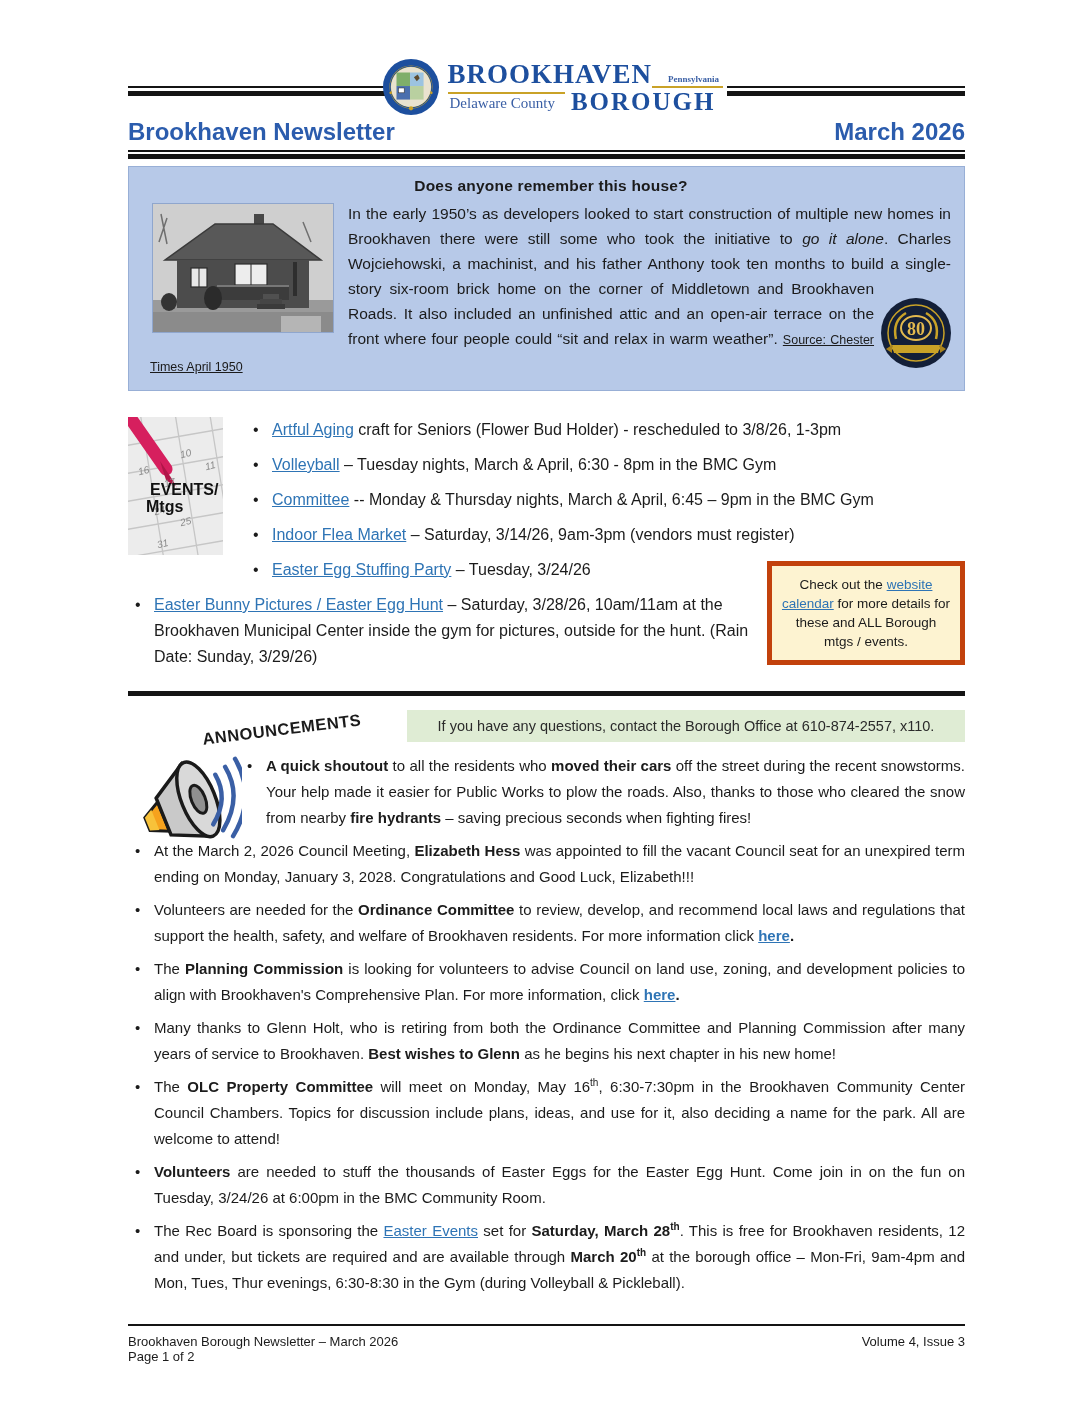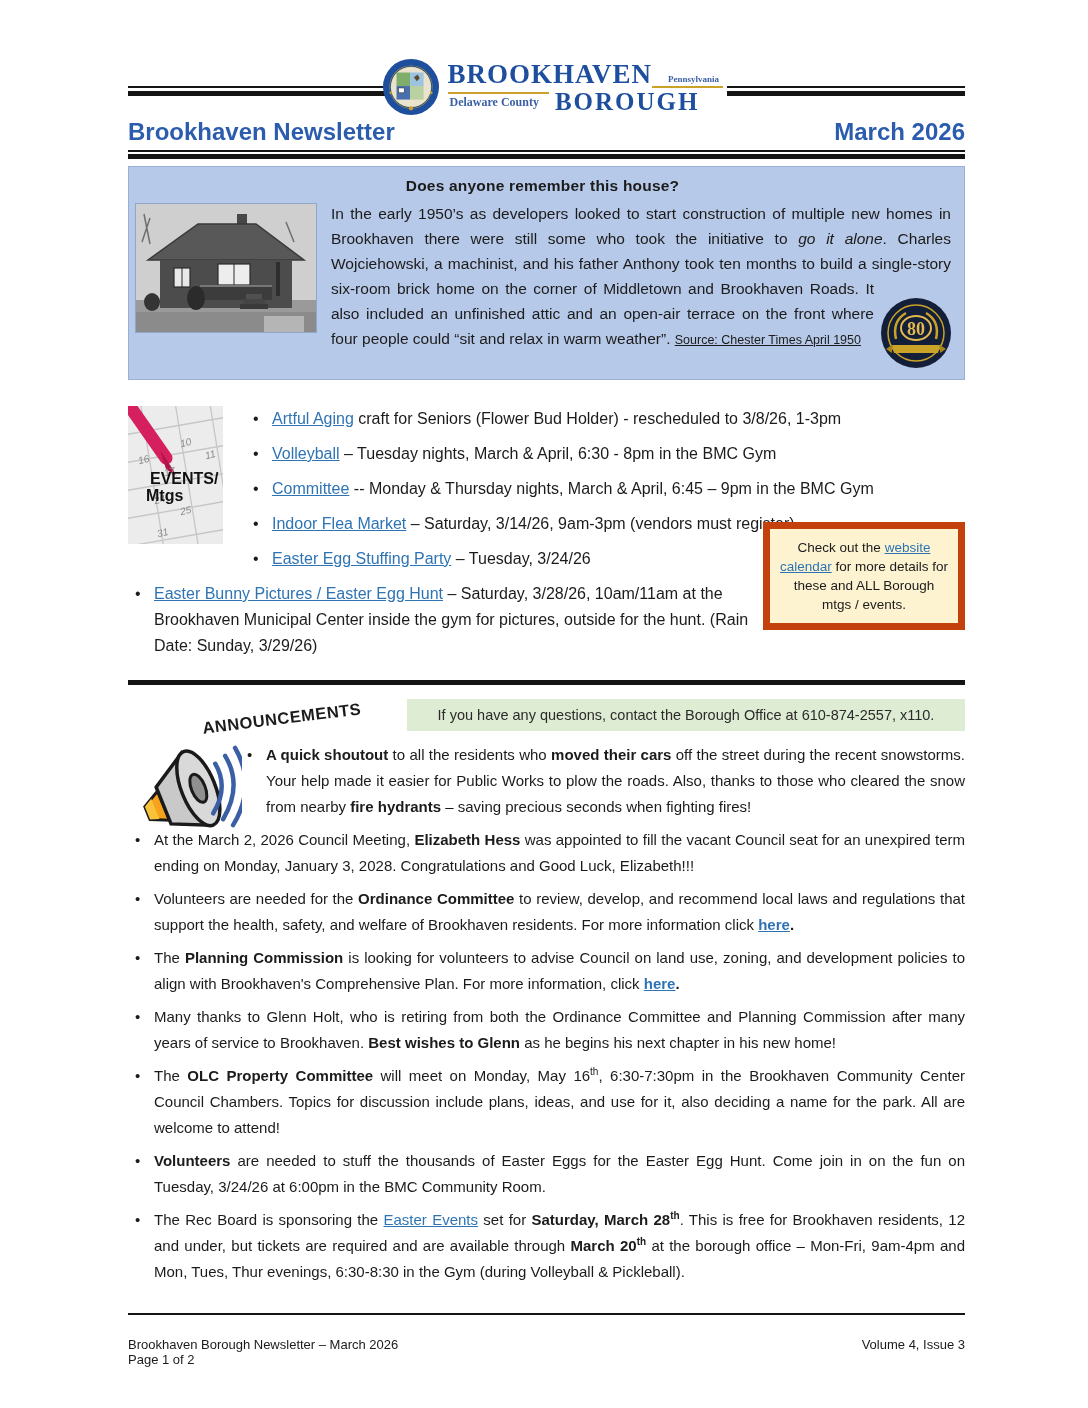--- a/index.html
+++ b/index.html
@@ -17,30 +17,30 @@
   .header{position:relative;height:88px;}
   .hdr-line-left{left:0;top:28px;width:270px;}
   .hdr-line-right{right:0;top:28px;width:238px;}
   .logo{position:absolute;left:50%;transform:translateX(-50%);top:0;display:flex;align-items:center;gap:8px;width:330px;}
   .seal{width:58px;height:58px;flex:0 0 auto;}
   .wordmark{font-family:"Liberation Serif", serif;color:#1d4f9e;line-height:1;position:relative;}
   .wm-row1{display:flex;align-items:flex-end;}
   .wm-name1{font-size:27px;font-weight:700;letter-spacing:1px;}
   .wm-state{font-size:9px;font-weight:700;color:#3a5fa5;border-bottom:2px solid #c9a227;padding:0 4px 2px 16px;}
   .wm-row2{display:flex;align-items:flex-start;gap:6px;margin-top:1px;}
-  .wm-county{font-size:12px;font-weight:700;color:#3a5fa5;border-top:2px solid #c9a227;padding:2px 10px 0 2px;margin-top:3px;}
+  .wm-county{font-size:15px;font-weight:400;color:#3a5fa5;border-top:2px solid #c9a227;padding:2px 10px 0 2px;margin-top:3px;}
   .wm-name2{font-size:25px;font-weight:700;letter-spacing:2px;}
   .hdr-titles{position:absolute;left:0;right:0;bottom:0;display:flex;justify-content:space-between;align-items:flex-end;}
   .nl-title{color:#2b5cad;font-size:24px;font-weight:700;}
   .nl-date{color:#2b5cad;font-size:24px;font-weight:700;}
   .hdr-bar{margin-top:4px;}
   .hdr-bar .rule-thin{margin-bottom:2px;}
 
   
-  .feature{background:#b7c9e8;border:1px solid #98afd6;margin-top:7px;padding:8px 12px 10px 4px;
+  .feature{background:#b7c9e8;border:1px solid #98afd6;margin-top:7px;padding:8px 12px 10px 21px;
            position:relative;overflow:hidden;}
   .feature-title{text-align:center;font-weight:700;font-size:15.5px;letter-spacing:.2px;margin:2px 0 6px 0;}
   .house-img{float:left;width:180px;height:128px;margin:2px 14px 4px 2px;border:1px solid #8fa6cd;background:#d4d4d4;}
   .badge-spacer{float:right;width:1px;height:94px;}
   .badge{float:right;clear:right;width:72px;height:72px;margin:2px 0 0 6px;}
   .feature-body{font-size:15.5px;line-height:25px;text-align:justify;}
   .feature-body .small{font-size:12.5px;text-decoration:underline;}
 
   
   .events{position:relative;margin-top:26px;}
@@ -53,39 +53,39 @@
   .cal-nums span:nth-child(2){top:43px;left:77px;}
   .cal-nums span:nth-child(3){top:48px;left:10px;}
   .cal-nums span:nth-child(4){top:60px;left:36px;}
   .cal-nums span:nth-child(5){top:88px;left:26px;}
   .cal-nums span:nth-child(6){top:99px;left:52px;}
   .cal-nums span:nth-child(7){top:121px;left:29px;}
   .events-list{margin-left:118px;font-size:16px;}
   .bullet-item{position:relative;padding-left:26px;margin-bottom:9px;line-height:26px;}
   .bullet-item::before{content:"\2022";position:absolute;left:7px;top:0;}
   .event-last{margin-left:-118px;clear:left;padding-right:208px;text-align:left;}
-  .note-box{position:absolute;right:0;top:116px;width:172px;background:#fdf3d1;border:7px solid #c2410c;
+  .note-box{position:absolute;right:0;top:144px;width:172px;background:#fdf3d1;border:5px solid #c2410c;
             padding:9px 8px;font-size:13.5px;text-align:center;line-height:19px;}
 
   
   .section-divider{margin-top:12px;}
 
   
   .announce{position:relative;margin-top:14px;}
   .annc-head{display:inline-block;font-weight:700;font-size:16.5px;letter-spacing:.5px;
              transform:rotate(-7deg);margin:10px 0 0 74px;}
   .contact-box{position:absolute;right:0;top:0;width:538px;background:#dfecd4;padding:8px 10px;
                font-size:14.5px;color:#2b2b2b;text-align:center;}
   .speaker{position:absolute;left:0;top:32px;width:114px;height:116px;}
   .annc-list{margin-top:14px;font-size:15px;}
   .annc-list .bullet-item{text-align:justify;line-height:26px;margin-bottom:7px;}
   .indent-first{margin-left:112px;margin-bottom:12px;}
 
   
-  .footer{margin-top:28px;border-top:2px solid #141414;padding-top:22px;font-size:13px;}
+  .footer{margin-top:28px;border-top:2px solid #141414;padding-top:8px;font-size:13px;}
   .footer-row{display:flex;justify-content:space-between;}
 
   
   .bold{font-weight:700;}
   .italic{font-style:italic;}
   a.lnk{color:#2e74b5;text-decoration:underline;cursor:pointer;}
   sup{font-size:10px;line-height:0;}
 </style>
 </head>
 <body>

